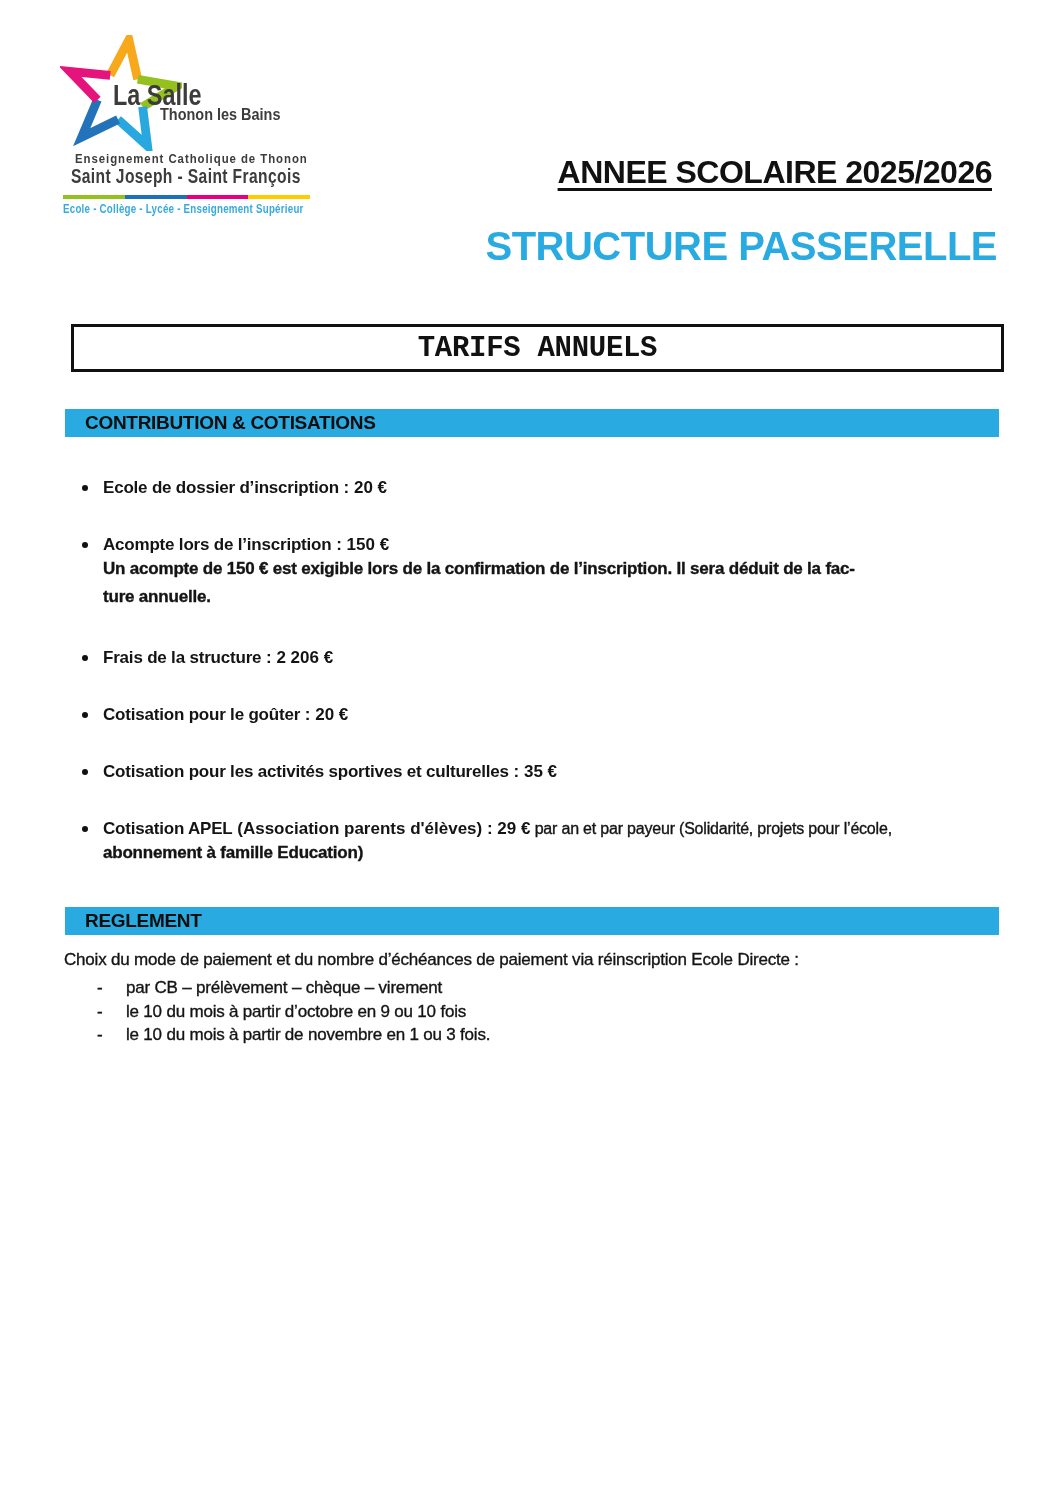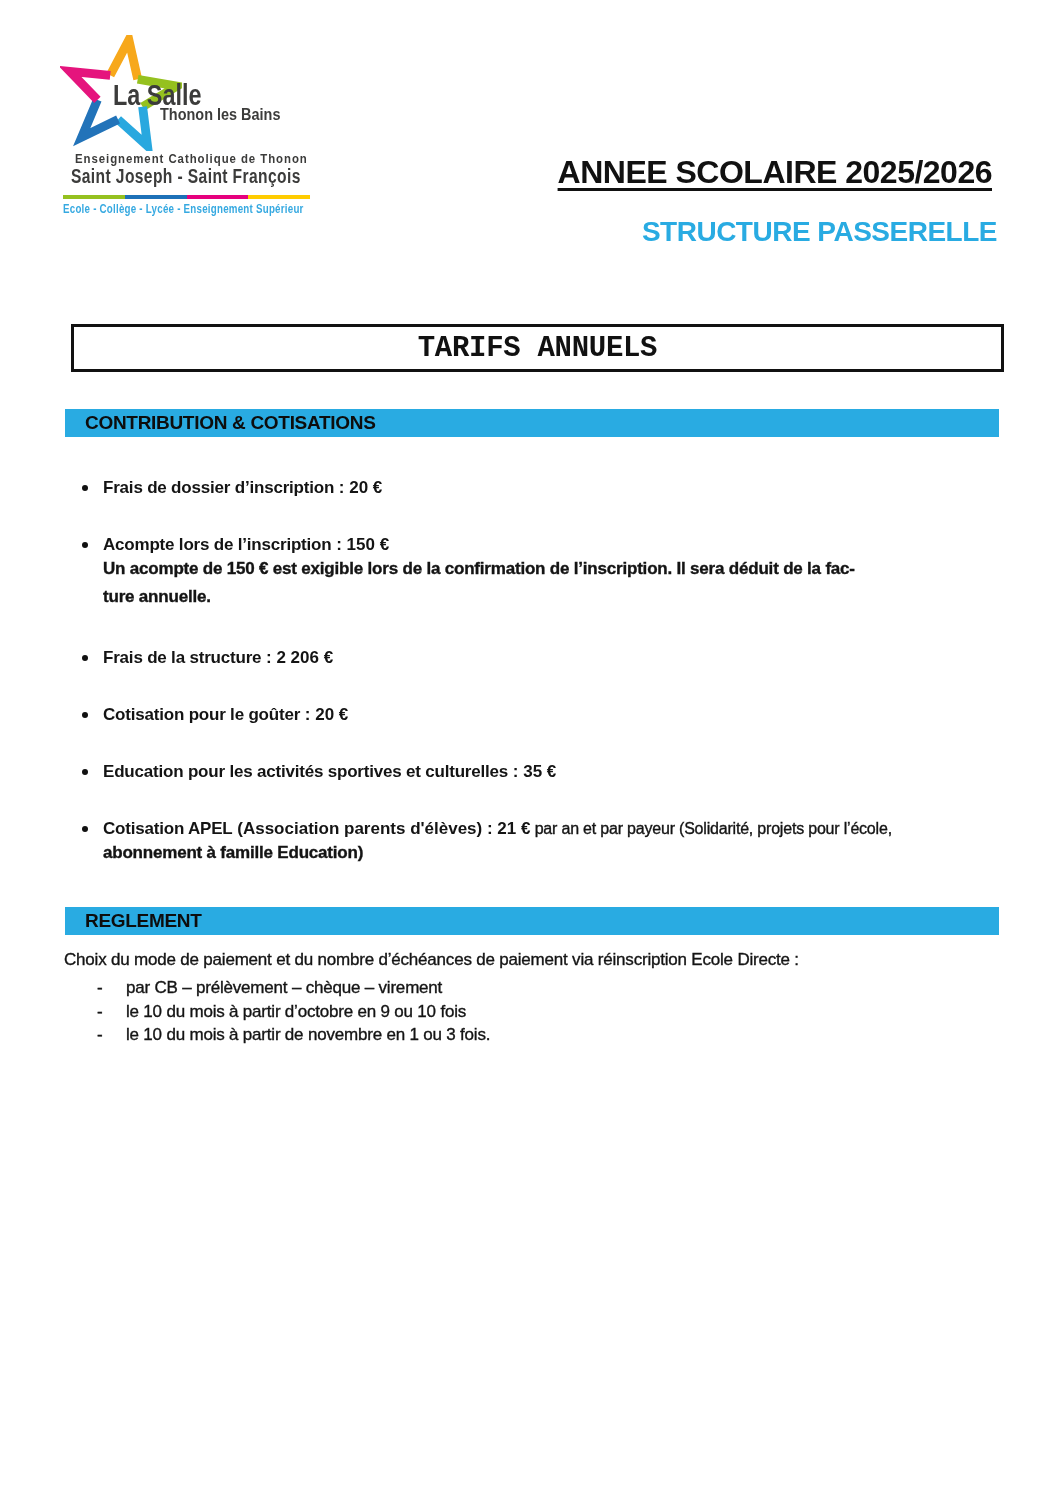--- a/index.html
+++ b/index.html
@@ -35,21 +35,21 @@
     transform:scaleX(.78);transform-origin:left top;white-space:nowrap;letter-spacing:.3px;
   }
 
   
   .head-year{
     position:absolute;top:154px;right:66px;font-size:32px;font-weight:700;color:#111;
     letter-spacing:-.5px;white-space:nowrap;
     text-decoration:underline;text-decoration-thickness:2.5px;text-underline-offset:5px;
   }
   .head-structure{
-    position:absolute;top:216px;right:61px;font-size:28px;font-weight:700;color:#29abe2;
+    position:absolute;top:224px;right:61px;font-size:40px;font-weight:700;color:#29abe2;
     letter-spacing:-.5px;white-space:nowrap;text-align:center;
   }
 
   
   .title-box{
     position:absolute;left:71px;top:324px;width:927px;height:42px;border:3px solid #111;
     display:flex;align-items:center;justify-content:center;font-family:Liberation Mono, monospace;
   }
   .title-box span{font-size:29px;font-weight:700;letter-spacing:-.3px;color:#111;}
 
@@ -114,29 +114,29 @@
 
   <div class="head-year">ANNEE SCOLAIRE 2025/2026</div>
   <div class="head-structure">STRUCTURE PASSERELLE</div>
 
   <div class="title-box">
     <span>TARIFS ANNUELS</span>
   </div>
 
   <div class="section-bar bar1">CONTRIBUTION &amp; COTISATIONS</div>
   <ul class="bullets">
-      <li><span class="b">Frais de dossier d’inscription</span><span class="v"> : 20 €</span></li>
+      <li><span class="b">Ecole de dossier d’inscription</span><span class="v"> : 20 €</span></li>
       <li><span class="b">Acompte lors de l’inscription</span><span class="v"> : 150 €</span><div class="note semi">
           <div>Un acompte de 150 € est exigible lors de la confirmation de l’inscription. Il sera déduit de la fac-</div>
           <div>ture annuelle.</div>
         </div></li>
       <li><span class="b">Frais de la structure</span><span class="v"> : 2 206 €</span></li>
       <li><span class="b">Cotisation pour le goûter</span><span class="v"> : 20 €</span></li>
-      <li><span class="b">Education pour les activités sportives et culturelles</span><span class="v"> : 35 €</span></li>
-      <li><span class="b">Cotisation APEL</span><span class="v"> (Association parents d'élèves) : 21 €</span><span class="s semi"> par an et par payeur (Solidarité, projets pour l’école,</span><div class="note semi">
+      <li><span class="b">Cotisation pour les activités sportives et culturelles</span><span class="v"> : 35 €</span></li>
+      <li><span class="b">Cotisation APEL</span><span class="v"> (Association parents d'élèves) : 29 €</span><span class="s semi"> par an et par payeur (Solidarité, projets pour l’école,</span><div class="note semi">
           <div>abonnement à famille Education)</div>
         </div></li>
     </ul>
 
   <div class="section-bar bar2">REGLEMENT</div>
   <div class="reglement-intro semi">Choix du mode de paiement et du nombre d’échéances de paiement via réinscription Ecole Directe :</div>
   <div class="dash-list">
       <div class="dash-row semi">
         <span class="dash">-</span>
         <span>par CB – prélèvement – chèque – virement</span>

